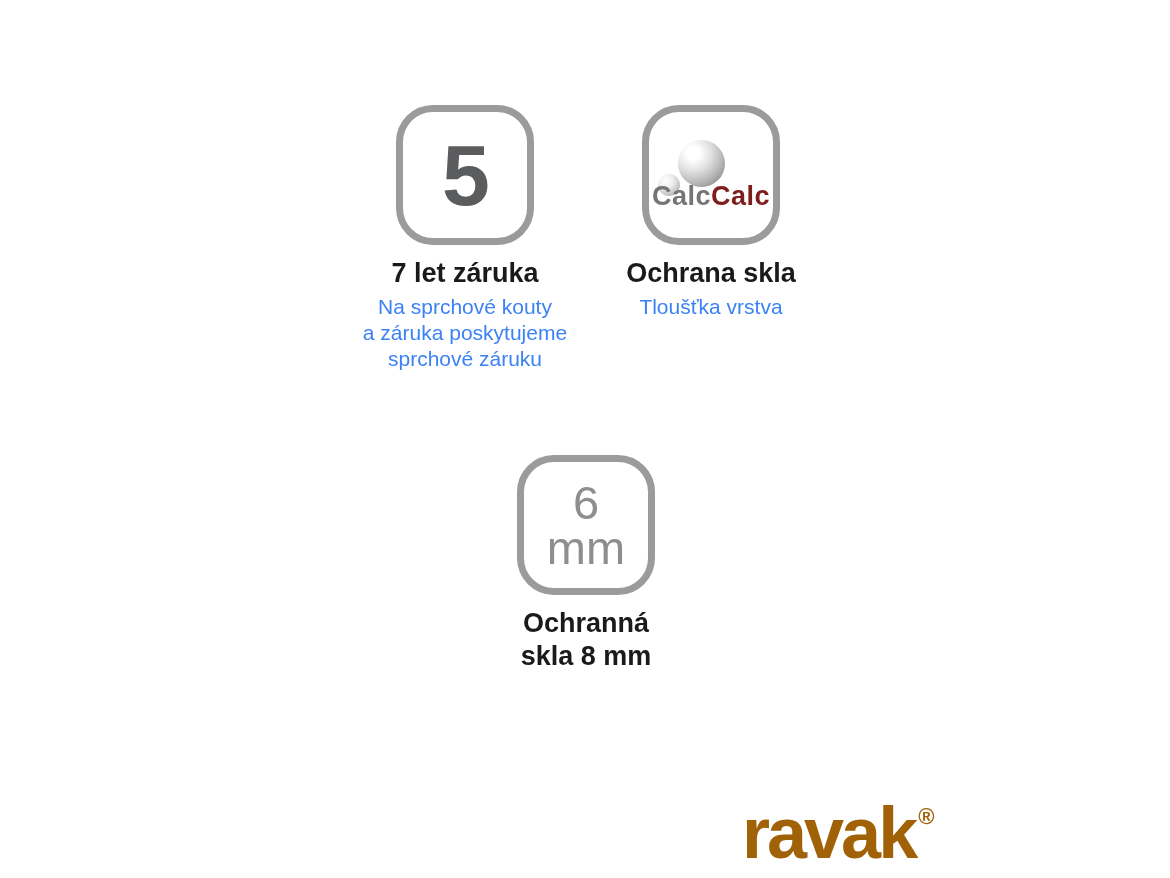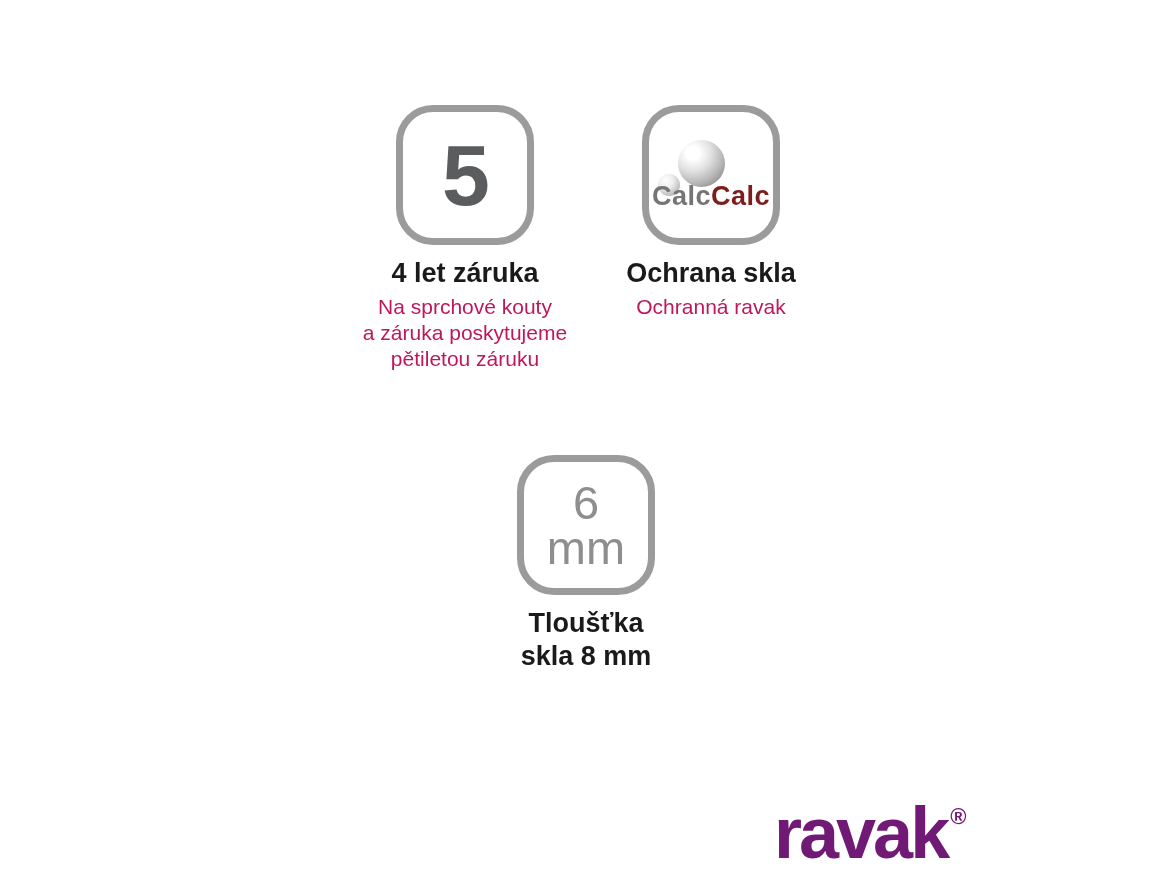--- a/index.html
+++ b/index.html
@@ -77,30 +77,30 @@
     margin: 12px 0 4px 0;
     font-size: 27px;
     font-weight: bold;
     color: #1a1a1a;
     line-height: 33px;
   }
   .feature-title .title-line { display: block; }
   .feature-desc {
     margin: 0;
     font-size: 21px;
-    color: #be185d;
+    color: #3b82f6;
     line-height: 26px;
   }
   .feature-desc .desc-line { display: block; }
 
   
   .logo {
     position: absolute;
-    left: 774px; top: 797px;
-    color: #701a75;
+    left: 742px; top: 797px;
+    color: #a16207;
     font-weight: bold;
     line-height: 1;
     white-space: nowrap;
   }
   .logo-text {
     font-size: 72px;
     letter-spacing: -3px;
   }
   .logo-reg {
     font-size: 22px;
@@ -111,49 +111,49 @@
 </style>
 </head>
 <body>
 
 <div class="canvas">
 
   <section class="feature feature-warranty">
     <div class="badge">
       <span class="badge-five-number">5</span>
     </div>
-    <h2 class="feature-title">4 let záruka</h2>
+    <h2 class="feature-title">7 let záruka</h2>
     <p class="feature-desc">
       <span class="desc-line">Na sprchové kouty</span>
       <span class="desc-line">a záruka poskytujeme</span>
-      <span class="desc-line">pětiletou záruku</span>
+      <span class="desc-line">sprchové záruku</span>
     </p>
   </section>
 
   <section class="feature feature-anticalc">
     <div class="badge">
       <span class="bubble bubble-large"></span>
       <span class="bubble bubble-small"></span>
       <span class="anticalc-label">
         <span class="anticalc-dark">Calc</span><span class="anticalc-light">Calc</span>
       </span>
     </div>
     <h2 class="feature-title">Ochrana skla</h2>
     <p class="feature-desc">
-      <span class="desc-line">Ochranná ravak</span>
+      <span class="desc-line">Tloušťka vrstva</span>
     </p>
   </section>
 
   <section class="feature feature-mm">
     <div class="badge">
       <span class="mm-line">6</span>
       <span class="mm-line">mm</span>
     </div>
     <h2 class="feature-title">
-      <span class="title-line">Tloušťka</span>
+      <span class="title-line">Ochranná</span>
       <span class="title-line">skla 8 mm</span>
     </h2>
   </section>
 
   <div class="logo">
     <span class="logo-text">ravak</span><span class="logo-reg">®</span>
   </div>
 
 </div>
 

